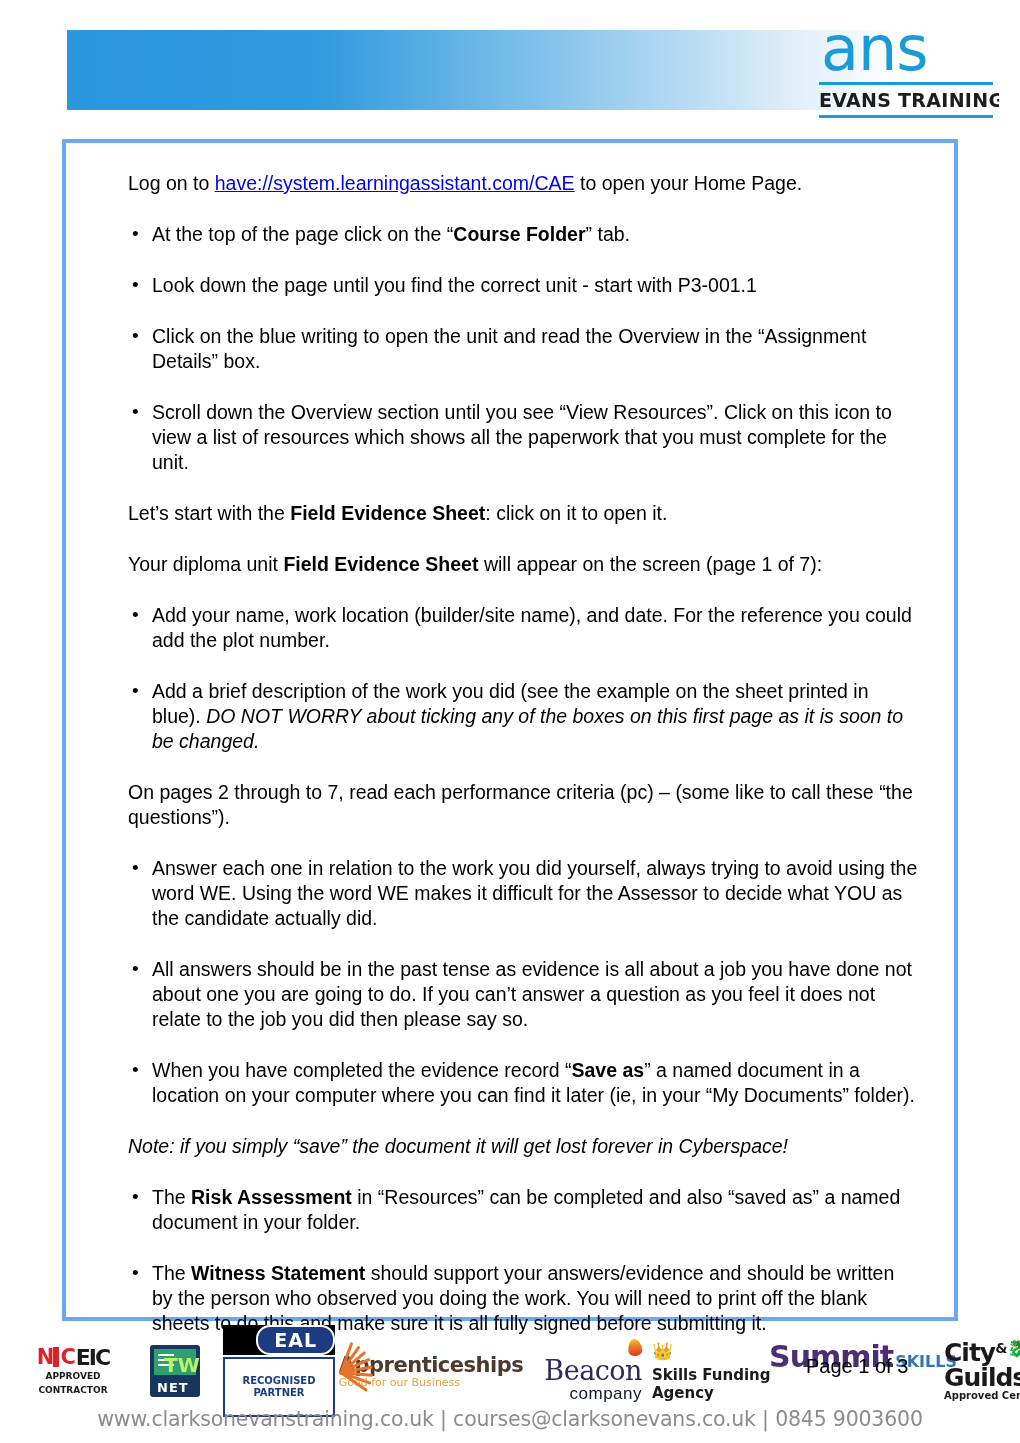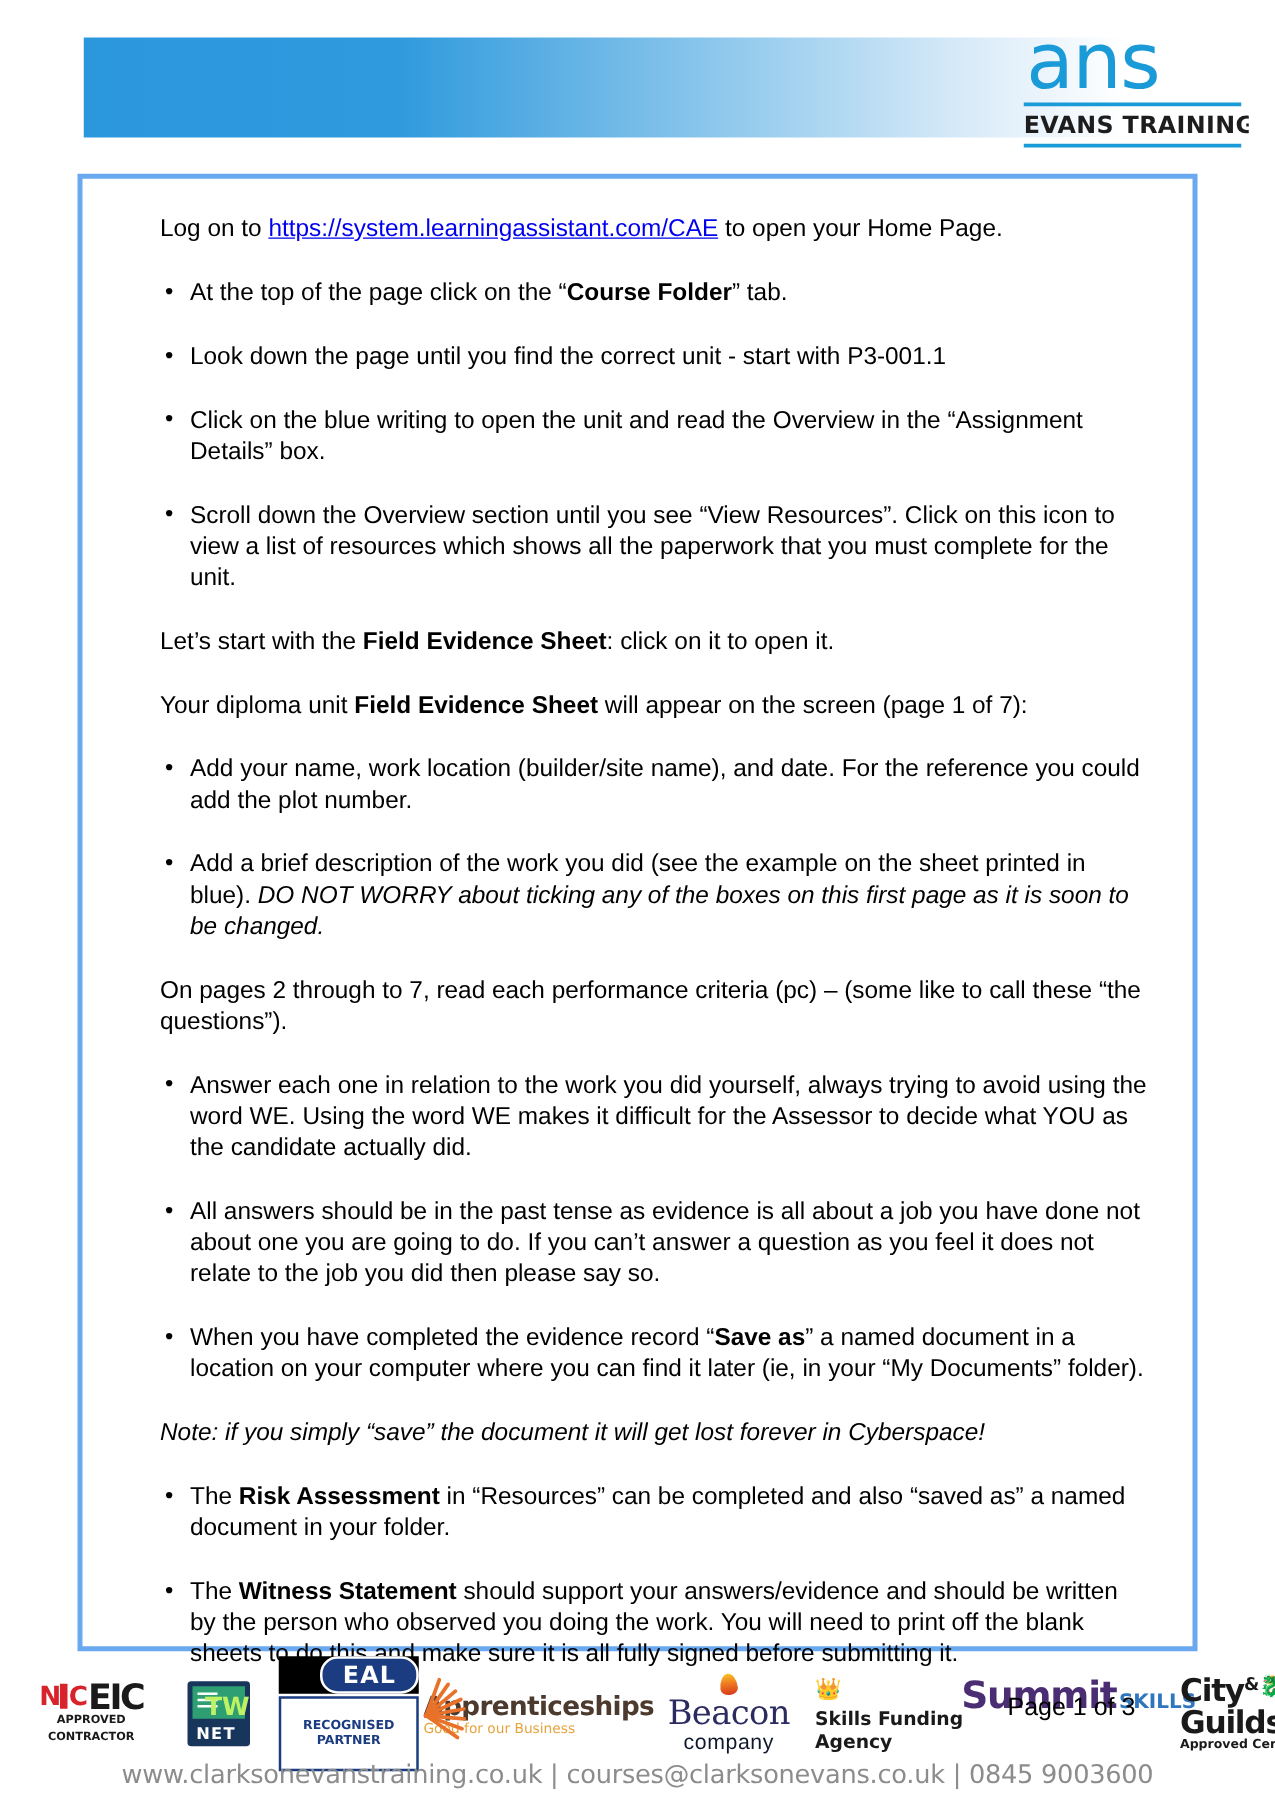--- a/index.html
+++ b/index.html
@@ -149,21 +149,21 @@
     display: flex;
     align-items: center;
     justify-content: center;
   }
 
   
   #logo-niceic { width: 110px; margin-left: 18px; flex-direction: column; justify-content: center; }
   .niceic-top { display: flex; align-items: center; height: 22px; }
   .nic-red { color: #d8232a; font-family: "DejaVu Sans", sans-serif; font-weight: bold; font-size: 21px; letter-spacing: -2px; }
   .nic-bar { width: 6px; height: 20px; background: #d8232a; margin: 0 1px; }
-  .nic-dark { color: #1a1a1a; font-family: "DejaVu Sans", sans-serif; font-weight: bold; font-size: 28px; letter-spacing: -2px; margin-left: 2px; }
+  .nic-dark { color: #1a1a1a; font-family: "DejaVu Sans", sans-serif; font-weight: bold; font-size: 22px; letter-spacing: -2px; margin-left: 2px; }
   .niceic-sub { font-family: "DejaVu Sans", sans-serif; font-size: 9px; font-weight: bold; color: #1a1a1a; line-height: 11px; text-align: center; margin-top: 3px; }
 
   
   #logo-twnet { width: 58px; margin-left: 18px; }
   .twnet-box { width: 50px; height: 52px; background: #18365c; border-radius: 3px; position: relative; overflow: hidden; }
   .twnet-green { position: absolute; left: 4px; top: 4px; width: 42px; height: 26px; background: #2e9f73; }
   .twnet-lines { position: absolute; left: 8px; top: 9px; width: 16px; }
   .twnet-lines div { height: 2px; background: #ffffff; margin-bottom: 3px; }
   .twnet-w { position: absolute; left: 14px; top: 8px; color: #bef264; font-family: "DejaVu Sans", sans-serif; font-weight: bold; font-size: 20px; }
   .twnet-net { position: absolute; left: 7px; bottom: 2px; color: #ffffff; font-family: "DejaVu Sans", sans-serif; font-weight: bold; font-size: 13px; letter-spacing: 1px; }
@@ -176,21 +176,21 @@
 
   
   #logo-apprentice { width: 152px; margin-left: 16px; }
   .app-sun { width: 38px; height: 40px; position: relative; margin-right: 2px; }
   .app-ray { position: absolute; left: 2px; top: 20px; width: 34px; height: 3px; background: #e8722a; transform-origin: 2px 1.5px; border-radius: 2px; }
   .app-text { display: flex; flex-direction: column; }
   .app-title { font-family: "DejaVu Sans", sans-serif; font-size: 21px; font-weight: bold; color: #4c3a2e; line-height: 22px; letter-spacing: -0.5px; }
   .app-sub { font-family: "DejaVu Sans", sans-serif; font-size: 11px; color: #e8a33d; line-height: 13px; }
 
   
-  #logo-beacon { width: 118px; margin-left: 18px; flex-direction: column; }
+  #logo-beacon { width: 118px; margin-left: 18px; flex-direction: column; align-items: flex-end; }
   .beacon-flame { width: 14px; height: 20px; background: linear-gradient(to bottom, #f7c325 0%, #ee7b22 45%, #d93b1c 100%); border-radius: 50% 50% 50% 50% / 70% 70% 30% 30%; transform: rotate(-6deg); margin-bottom: 1px; }
   .beacon-name { font-family: "DejaVu Serif", serif; font-size: 27px; color: #2b2b60; line-height: 27px; letter-spacing: -0.5px; }
   .beacon-sub { font-family: Liberation Sans, sans-serif; font-size: 17px; color: #0f172a; line-height: 19px; letter-spacing: 0.5px; }
 
   
   #logo-sfa { width: 128px; margin-left: 10px; flex-direction: column; align-items: flex-start; justify-content: center; }
   .sfa-crest { width: 30px; height: 24px; position: relative; margin-bottom: 1px; }
   .sfa-crest::before { content: "\1F451"; font-size: 17px; color: #1a1a1a; position: absolute; left: 0; top: 0; }
   .sfa-text { font-family: "DejaVu Sans", sans-serif; font-size: 15px; font-weight: bold; color: #1a1a1a; line-height: 18px; }
 
@@ -230,21 +230,21 @@
     <div class="logo-word">ans</div>
     <div class="logo-rule"></div>
     <div class="logo-sub">EVANS TRAINING</div>
     <div class="logo-rule2"></div>
   </div>
 </div>
 
 <div id="content-box">
   <div id="content-inner">
 
-    <p class="para"><span>Log on to </span><a class="link" href="#">https://system.learningassistant.com/CAE</a><span> to open your Home Page.</span></p>
+    <p class="para"><span>Log on to </span><a class="link" href="#">have://system.learningassistant.com/CAE</a><span> to open your Home Page.</span></p>
 
     <div id="blocks-host">
         <ul class="bullets">
           <li class="bullet"><span>At the top of the page click on the “</span><b>Course Folder</b><span>” tab.</span></li>
           <li class="bullet"><span>Look down the page until you find the correct unit - start with P3-001.1</span></li>
           <li class="bullet"><span>Click on the blue writing to open the unit and read the Overview in the “Assignment Details” box.</span></li>
           <li class="bullet"><span>Scroll down the Overview section until you see “View Resources”.  Click on this icon to view a list of resources which shows all the paperwork that you must complete for the unit.</span></li>
         </ul>
         <p class="para"><span>Let’s start with the </span><b>Field Evidence Sheet</b><span>:  click on it to open it.</span></p>
         <p class="para"><span>Your diploma unit </span><b>Field Evidence Sheet</b><span> will appear on the screen (page 1 of 7):</span></p>

